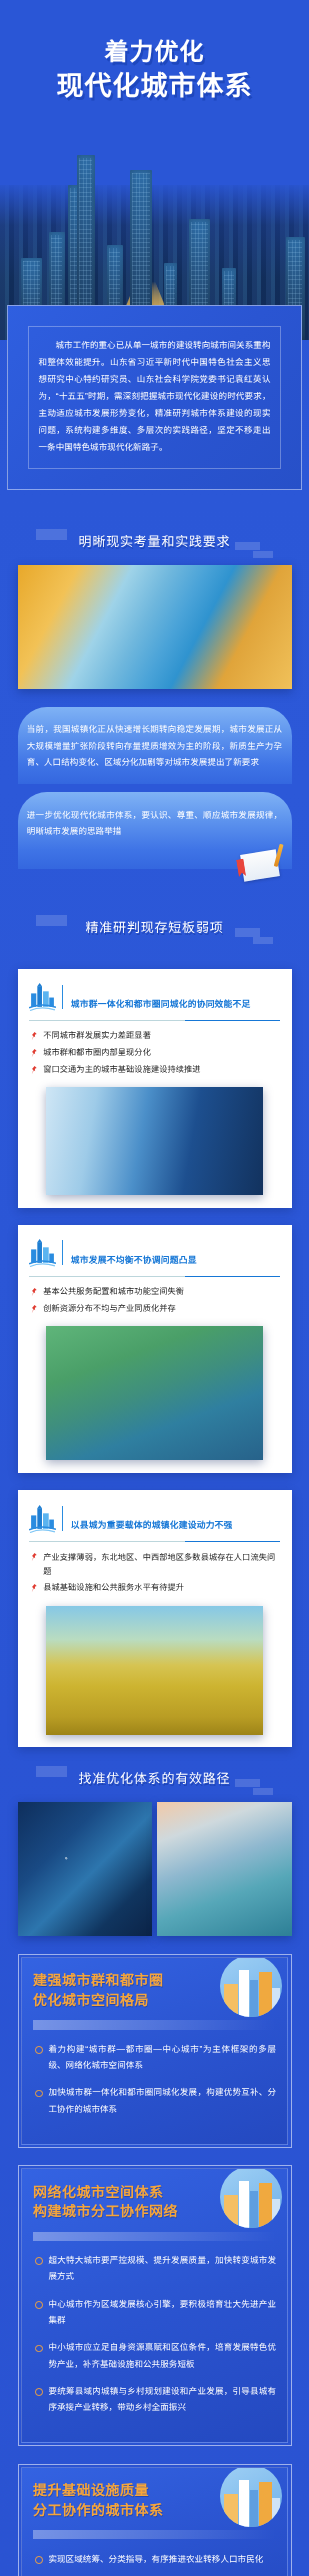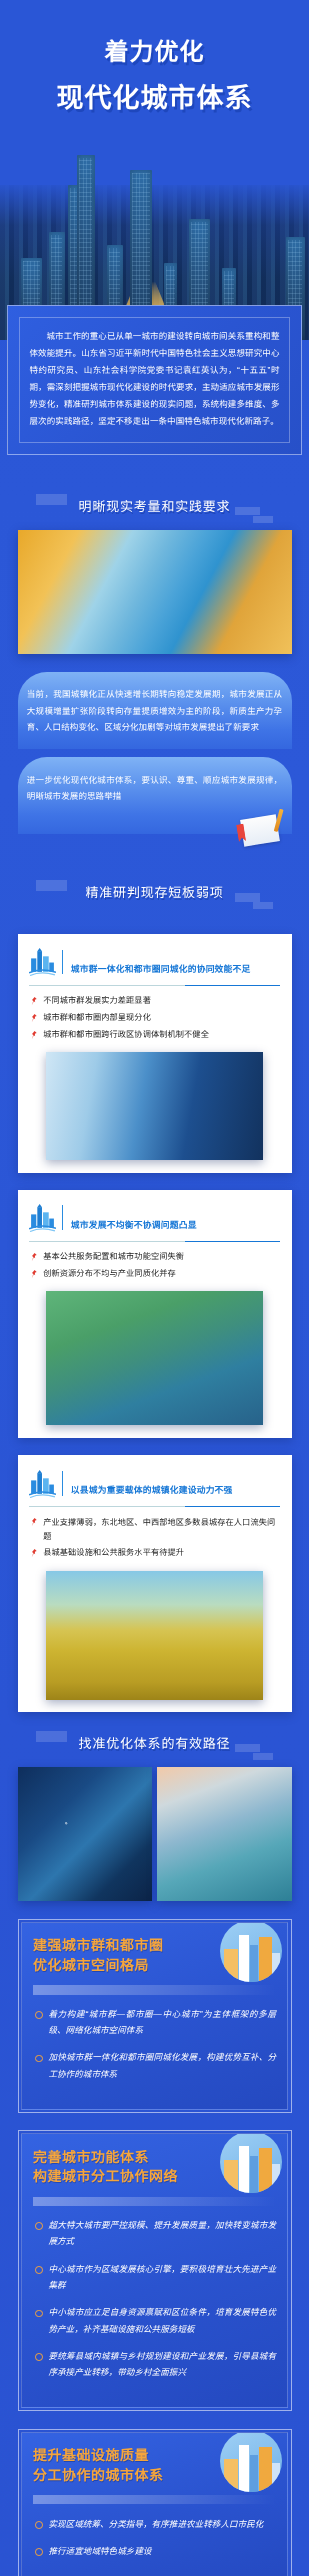--- a/index.html
+++ b/index.html
@@ -21,21 +21,21 @@
   
   .hero { position:relative; height:340px; }
   .hero-title {
     padding-top:37px;
     text-align:center;
     font-weight:bold;
     letter-spacing:1px;
     text-shadow:2.1px 2.6px 0 rgba(20,60,170,.55);
   }
   .hero-title .l1 { font-size:24px; display:block; line-height:1.25; }
-  .hero-title .l2 { font-size:27px; display:block; line-height:1.3; margin-top:14px; }
+  .hero-title .l2 { font-size:27px; display:block; line-height:1.3; margin-top:2px; }
 
   .skyline {
     position:absolute; left:0; right:0; bottom:0; height:222px;
     overflow:hidden;
   }
   .sky-b {
     position:absolute; bottom:0;
     background:linear-gradient(180deg,#2f6ea8 0%,#26527e 55%,#1d3f63 100%);
     border-radius:1px 1px 0 0;
     box-shadow:inset 0 0 7.2px rgba(0,0,0,.25);
@@ -58,21 +58,21 @@
     background:linear-gradient(180deg,rgba(255,196,80,0) 0%,rgba(255,196,80,.75) 70%,rgba(255,120,60,.9) 100%);
     transform:perspective(62px) rotateX(58deg);
     filter:blur(0.5px);
   }
 
   
   .intro-wrap { position:relative; margin:-35px 0 0 0; padding:0 7.2px 20.6px; }
   .intro-panel {
     background:linear-gradient(135deg,#2f5fe0 0%,#2a55d2 55%,#2750c8 100%);
     border:0.5px solid rgba(255,255,255,.45);
-    padding:11px;
+    padding:20px;
   }
   .intro-inner {
     border:0.5px solid rgba(255,255,255,.30);
     padding:10.3px 9.3px 11.3px;
   }
   .intro-inner p {
     font-size:8.5px;
     line-height:2.0;
     text-align:justify;
     text-indent:2em;
@@ -232,21 +232,21 @@
     text-shadow:0.5px 1px 0 rgba(15,45,130,.45);
   }
   .pbar {
     margin:9.3px 0 11.3px; height:9.3px;
     background:linear-gradient(90deg,rgba(255,255,255,.35),rgba(255,255,255,.10) 72%,rgba(255,255,255,0));
   }
   .plist { list-style:none; }
   .plist li {
     position:relative; padding-left:15.5px;
     font-size:8.5px; line-height:1.9; color:#fff;
-    margin-bottom:11.3px; text-align:justify; letter-spacing:0.1px;font-style:italic;
+    margin-bottom:11.3px; text-align:justify; letter-spacing:0.1px;
   }
   .plist li::before{
     content:""; position:absolute; left:2.1px; top:5.2px;
     width:5.7px; height:5.7px; border-radius:50%;
     border:1.3px solid #f5a53c;
   }
   .pblock .deco {
     position:absolute; right:5.2px; top:-3.1px; width:62px; height:62px;
     border-radius:50%;
     background:linear-gradient(150deg,#9fd0f5 0%,#6fb0e8 100%);
@@ -358,21 +358,21 @@
             </svg>
         </span>
         <span>城市群和都市圈内部呈现分化</span>
       </li>
       <li>
         <span class="pin">
           <svg viewBox="0 0 12 17" width="6.2" height="8.8">
               <path d="M7 0 L11 4 L7.5 5.5 L8 10 L5.5 8 L1.5 16 L4.5 7.5 L2 6 Z" fill="#e03a2f"></path>
             </svg>
         </span>
-        <span>城市群和都市圈跨行政区协调体制机制不健全</span>
+        <span>窗口交通为主的城市基础设施建设持续推进</span>
       </li>
     </ul>
     <div class="photo metro card-photo"></div>
   </div>
 
   <div class="card">
     <div class="card-head">
       <span class="bldg-icon">
         <svg viewBox="0 0 52 56" width="27" height="29" aria-hidden="true">
           <rect x="4" y="22" width="10" height="26" fill="#2a8ce0"></rect>
@@ -483,21 +483,21 @@
   <div class="pblock">
     <div class="pblock-in">
       <span class="deco">
         <i class="b1"></i>
           <i class="b2"></i>
           <i class="b3"></i>
           <i class="b4"></i>
           <i class="b5"></i>
       </span>
       <h3>
-        <span>完善城市功能体系</span><br>
+        <span>网络化城市空间体系</span><br>
         <span>构建城市分工协作网络</span>
       </h3>
       <div class="pbar"></div>
       <ul class="plist">
         <li>超大特大城市要严控规模、提升发展质量，加快转变城市发展方式</li>
         <li>中心城市作为区域发展核心引擎，要积极培育壮大先进产业集群</li>
         <li>中小城市应立足自身资源禀赋和区位条件，培育发展特色优势产业，补齐基础设施和公共服务短板</li>
         <li>要统筹县域内城镇与乡村规划建设和产业发展，引导县城有序承接产业转移，带动乡村全面振兴</li>
       </ul>
     </div>

